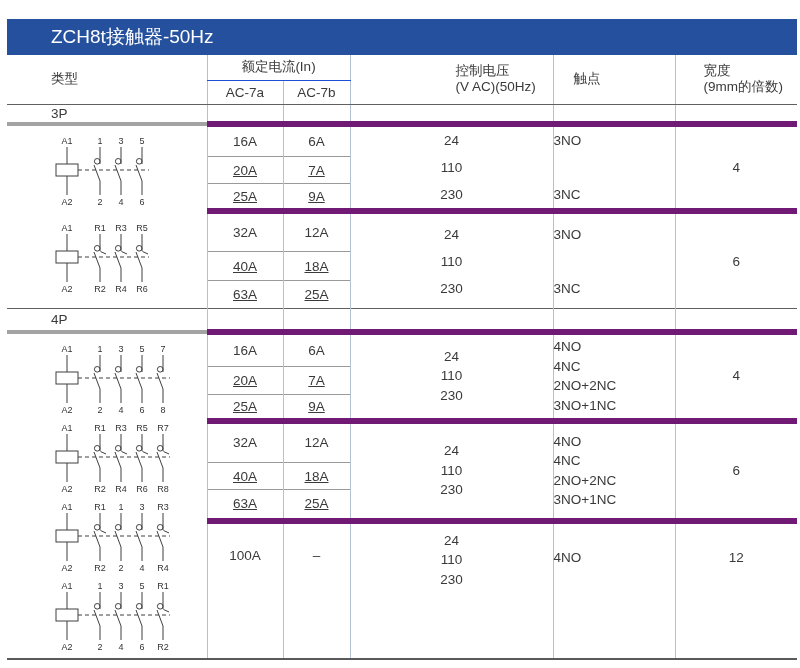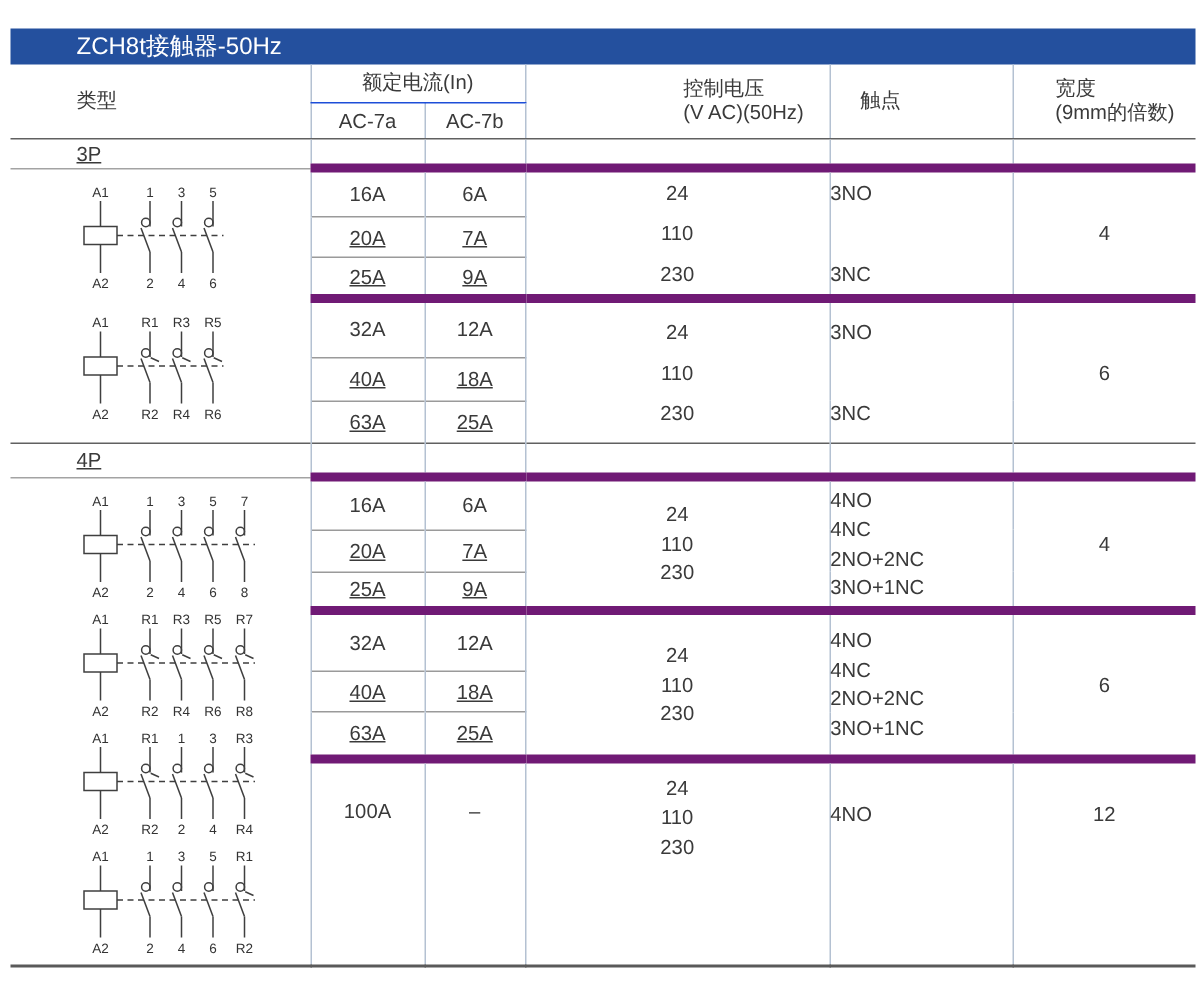--- a/index.html
+++ b/index.html
@@ -1,34 +1,34 @@
 <!DOCTYPE html>
 <html><head>
 <meta charset="utf-8">
 <style>
   html,body{margin:0;padding:0;background:#fff;}
   body{width:800px;height:668px;overflow:hidden;font-family:"Liberation Sans",sans-serif;color:#3a3a3a;}
   .page{padding:8px 3px 0 7px;}
   .page-title{font-size:21px;font-weight:700;letter-spacing:1px;margin:0 0 0 1px;color:#1e49c3;}
-  .band{margin-top:11px;height:24px;width:790px;box-sizing:border-box;background:#24509e;color:#fff;
-        font-size:16px;display:flex;align-items:center;padding-left:44px;}
+  .band{margin-top:11px;height:36px;width:790px;box-sizing:border-box;background:#24509e;color:#fff;
+        font-size:19px;display:flex;align-items:center;padding-left:44px;}
   table{border-collapse:collapse;table-layout:fixed;width:790px;border-bottom:2px solid #5a5a5a;}
   th,td{padding:0;font-weight:400;box-sizing:border-box;}
   thead th{font-size:13.5px;color:#3a3a3a;}
   tr.h1{height:25px;} tr.h2{height:24px;}
   .bl{border-left:1px solid #b4c1d2;}
   .hb-dark{border-bottom:1px solid #606060;}
   .th-type{text-align:left;padding-left:44px;}
   .th-rated{text-align:center;border-bottom:1px solid #1d4ed8;}
   .th-ac{text-align:center;}
   .th-voltage{text-align:left;padding-left:105px;line-height:16px;}
   .th-contacts{text-align:left;padding-left:20px;}
   .th-width{text-align:left;padding-left:28px;line-height:16px;}
   tbody td{font-size:13.5px;}
-  .section-row td{border-top:1px solid #606060;border-bottom:1px solid #a3a3a3;text-decoration:underline;}
+  .section-row td{border-top:1px solid #606060;border-bottom:4px solid #a3a3a3;}
   .sec-label{text-align:left;padding-left:44px;}
   .a-cell{text-align:center;}
   .v-cell{text-align:center;}
   .c-cell{text-align:left;}
   .w-cell{text-align:center;}
   .gs{border-top:6px solid #701a75;}
   .rt{border-top:1px solid #9a9a9a;text-decoration:underline;}
   .lh-lg div{line-height:27px;min-height:27px;}
   .lh-sm div{line-height:19.5px;min-height:19.5px;}
   .lh-lg,.lh-sm{line-height:normal;}

